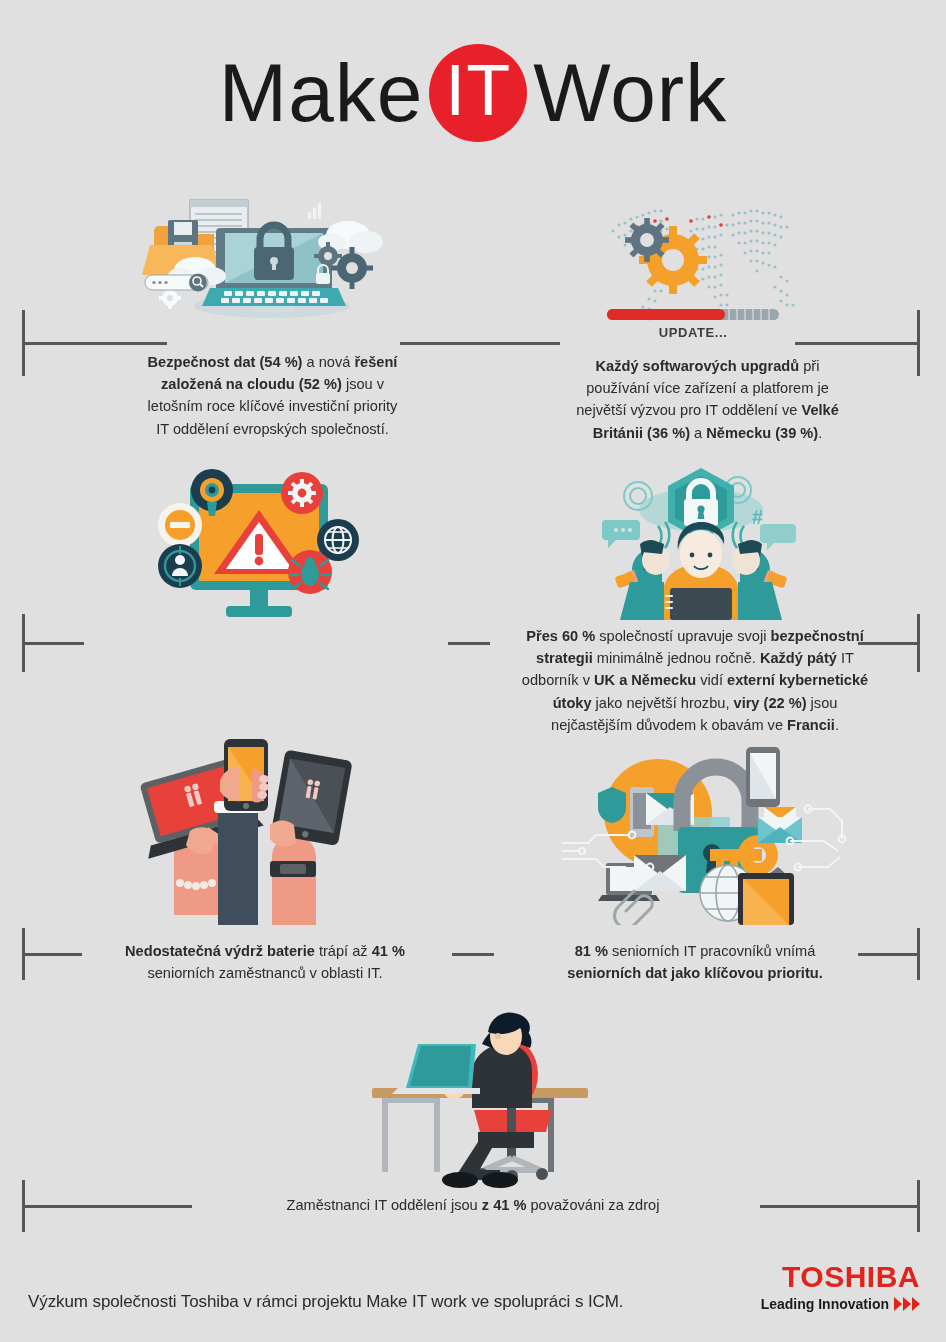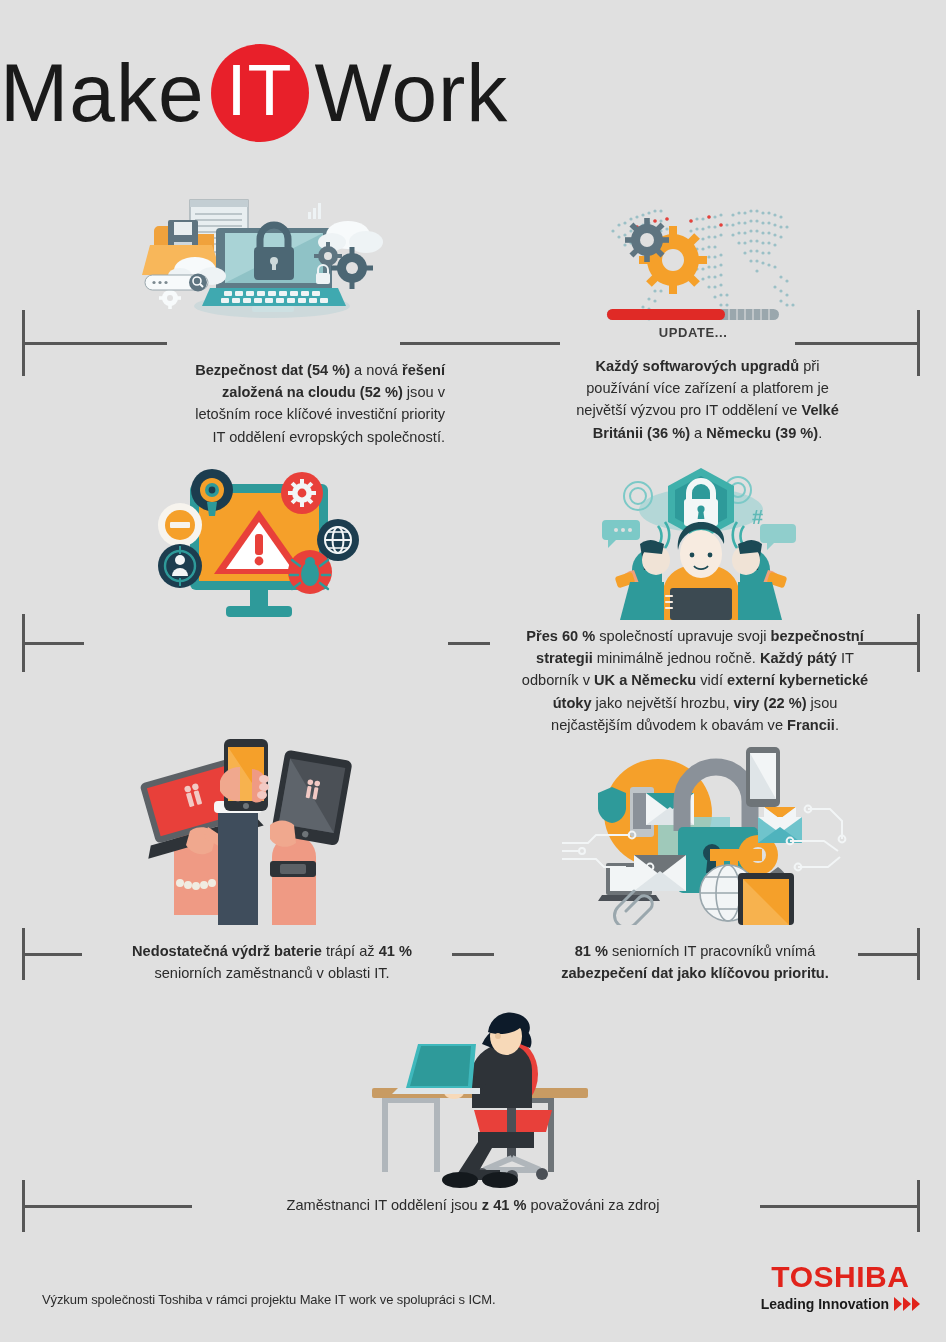--- a/index.html
+++ b/index.html
@@ -10,21 +10,21 @@
     font-family: "Liberation Sans", sans-serif;
     position: relative;
     overflow: hidden;
   }
   .page { position: relative; width: 946px; height: 1342px; }
 
   
   .title-wrap {
     position: absolute; top: 44px; left: 0; width: 946px;
     text-align: center;
-    display: flex; align-items: center; 
+    display: flex; align-items: center; justify-content: center;
   }
   .title-text {
     font-family: "Liberation Sans", sans-serif;
     font-size: 82px; font-weight: 300; color: #1a1a1a;
     letter-spacing: 1px; line-height: 1;
   }
   .title-it {
     position: relative; display: inline-flex;
     align-items: center; justify-content: center;
     width: 98px; height: 98px; border-radius: 50%;
@@ -50,25 +50,25 @@
     line-height: 1.52;
     font-family: "Liberation Sans", sans-serif;
   }
   .txt b { font-weight: bold; }
 
   
   .ill { position: absolute; }
 
   
   .footer-note {
-    position: absolute; left: 42px; top: 1292px;
-    font-size: 13px; color: #2b2b2b;
+    position: absolute; left: 28px; top: 1292px;
+    font-size: 17px; color: #2b2b2b;
     letter-spacing: -0.1px;
   }
-  .toshiba { position: absolute; right: 26px; top: 1262px; text-align: center; }
+  .toshiba { position: absolute; right: 26px; top: 1262px; text-align: right; }
   .toshiba-name {
     font-size: 30px; font-weight: bold; color: #e1231b;
     letter-spacing: 0.5px; line-height: 1;
     font-family: "Liberation Sans", sans-serif;
   }
   .toshiba-sub {
     font-size: 14px; font-weight: bold; color: #1a1a1a;
     margin-top: 4px; display: flex; align-items: center;
     justify-content: flex-end; gap: 5px;
   }
@@ -836,30 +836,30 @@
       </g>
 
       <g>
         <path d="M44 96 l12 -44 h58 l-4 44z" fill="#3fb8bc"></path>
         <path d="M48 94 l11 -40 h50 l-3 40z" fill="#2e9a9a"></path>
         <path d="M36 96 h82 v6 h-88z" fill="#dfe5e8"></path>
       </g>
     </svg>
   </div>
 
-  <div class="txt" style="left:100px; top:359px; width:345px;text-align:right;"><b>Bezpečnost dat (54 %)</b> a nová <b>řešení<br>založená na cloudu (52 %)</b> jsou v<br>letošním roce klíčové investiční priority<br>IT oddělení evropských společností.</div>
+  <div class="txt" style="left:100px; top:351px; width:345px;"><b>Bezpečnost dat (54 %)</b> a nová <b>řešení<br>založená na cloudu (52 %)</b> jsou v<br>letošním roce klíčové investiční priority<br>IT oddělení evropských společností.</div>
 
   <div class="txt" style="left:535px; top:355px; width:345px;"><b>Každý softwarových upgradů</b> při<br>používání více zařízení a platforem je<br>největší výzvou pro IT oddělení ve <b>Velké<br>Británii (36 %)</b> a <b>Německu (39 %)</b>.</div>
 
 
   <div class="txt" style="left:495px; top:625px; width:400px;"><b>Přes 60 %</b> společností upravuje svoji <b>bezpečnostní<br>strategii</b> minimálně jednou ročně. <b>Každý pátý</b> IT<br>odborník v <b>UK a Německu</b> vidí <b>externí kybernetické<br>útoky</b> jako největší hrozbu, <b>viry (22 %)</b> jsou<br>nejčastějším důvodem k obavám ve <b>Francii</b>.</div>
 
-  <div class="txt" style="left:92px; top:940px; width:360px;text-align:center;"><b>Nedostatečná výdrž baterie</b> trápí až <b>41 %</b><br>seniorních zaměstnanců v oblasti IT.</div>
-
-  <div class="txt" style="left:505px; top:940px; width:380px;"><b>81 %</b> seniorních IT pracovníků vnímá<br><b>zabezpečení dat jako klíčovou prioritu.</b></div>
+  <div class="txt" style="left:85px; top:940px; width:360px;text-align:center;"><b>Nedostatečná výdrž baterie</b> trápí až <b>41 %</b><br>seniorních zaměstnanců v oblasti IT.</div>
+
+  <div class="txt" style="left:505px; top:940px; width:380px;"><b>81 %</b> seniorních IT pracovníků vnímá<br><b>seniorních dat jako klíčovou prioritu.</b></div>
 
   <div class="txt" style="left:243px; top:1194px; width:460px;">Zaměstnanci IT oddělení jsou <b>z 41 %</b> považováni za zdroj<br></div>
 
   <div class="footer-note">Výzkum společnosti Toshiba v rámci projektu Make IT work ve spolupráci s ICM.</div>
   <div class="toshiba">
     <div class="toshiba-name">TOSHIBA</div>
     <div class="toshiba-sub">
       <span>Leading Innovation</span>
       <span class="chev">
           <i></i>

